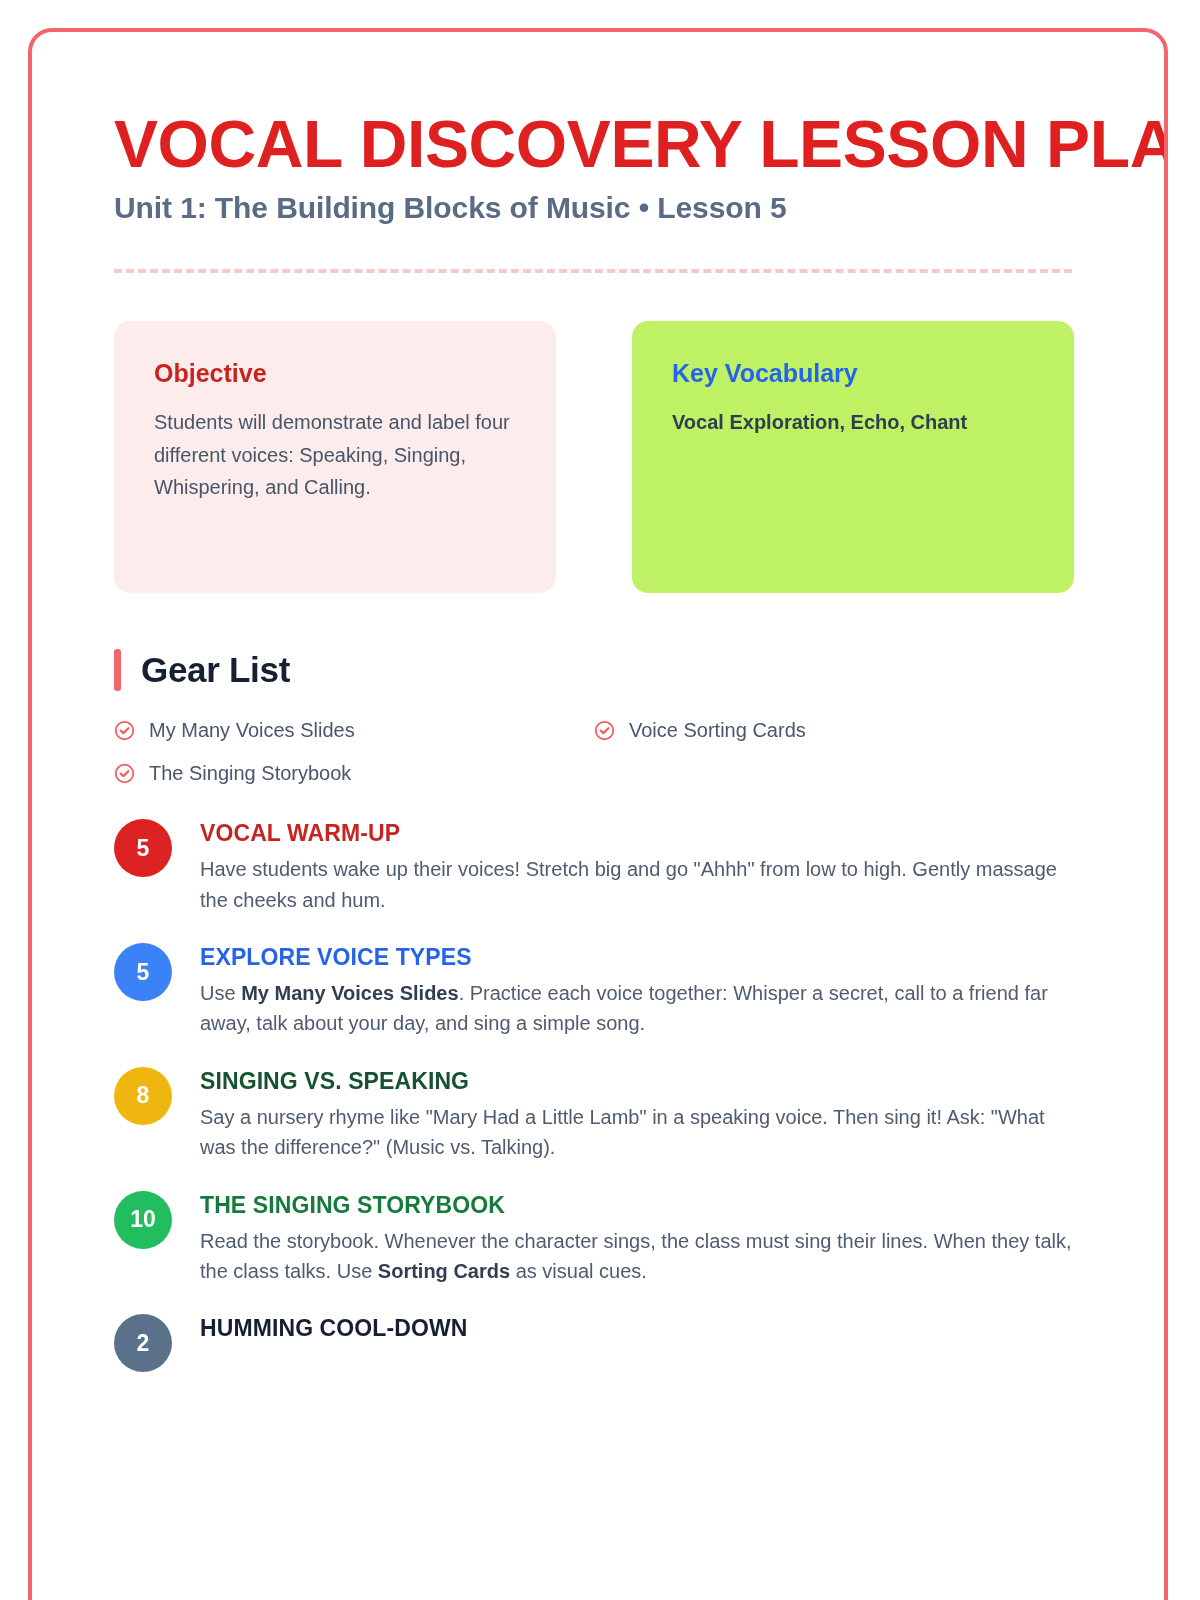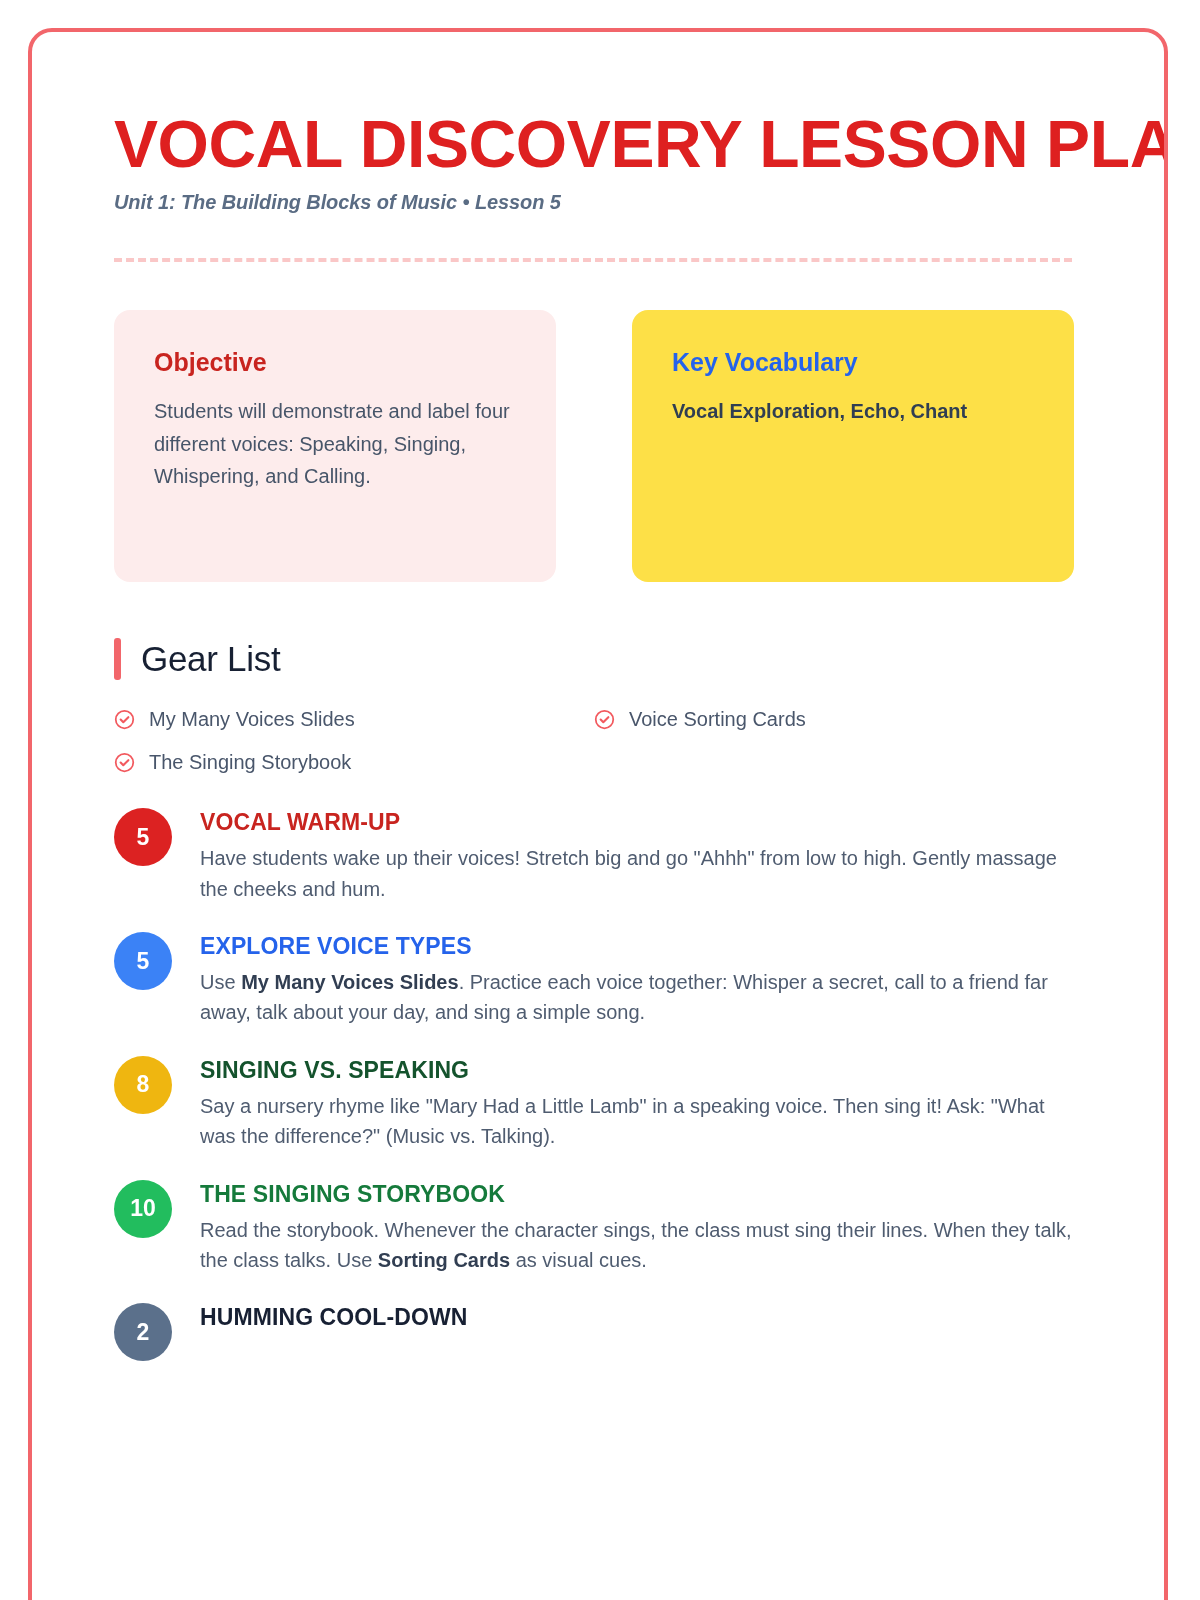--- a/index.html
+++ b/index.html
@@ -28,23 +28,22 @@
   .doc-title{
     font-size:66px;
     font-weight:bold;
     color:#DE2020;
     letter-spacing:-0.4px;
     line-height:1.05;
     margin:0 0 12px 0;
     white-space:nowrap;
   }
   .doc-subtitle{
-    font-size:20px;
-    font-weight:bold;
-    font-style:italic;
+    font-size:30px;
+    font-weight:bold;
     color:#5A6C84;
     margin:0;
     letter-spacing:-0.1px;
   }
   .divider{
     margin-top:44px;
     height:0;
     border-top:4px dashed #FAC7C7;
     width:958px;
   }
@@ -56,21 +55,21 @@
     margin-top:48px;
   }
   .card{
     width:448px;
     box-sizing:border-box;
     border-radius:16px;
     padding:38px 40px 34px 40px;
     min-height:272px;
   }
   .card.objective{ background:#FDECEC; }
-  .card.vocab{ background:#fde047; }
+  .card.vocab{ background:#bef264; }
   .card-title{
     font-size:25px;
     font-weight:bold;
     margin:0 0 18px 0;
   }
   .card.objective .card-title{ color:#C8241F; }
   .card.vocab .card-title{ color:#2563EB; }
   .card-body{
     font-size:20px;
     line-height:1.62;
@@ -86,21 +85,21 @@
     gap:20px;
     margin-top:56px;
   }
   .section-bar{
     width:7px;height:42px;border-radius:3px;
   }
   .bar-coral{ background:#F2666B; }
   .bar-blue{ background:#6699F5; }
   .section-title{
     font-size:35px;
-    font-weight:normal;
+    font-weight:bold;
     color:#172033;
     margin:0;
     letter-spacing:-0.3px;
   }
 
   
   .gear-grid{
     margin-top:28px;
     display:grid;
     grid-template-columns:480px 480px;

